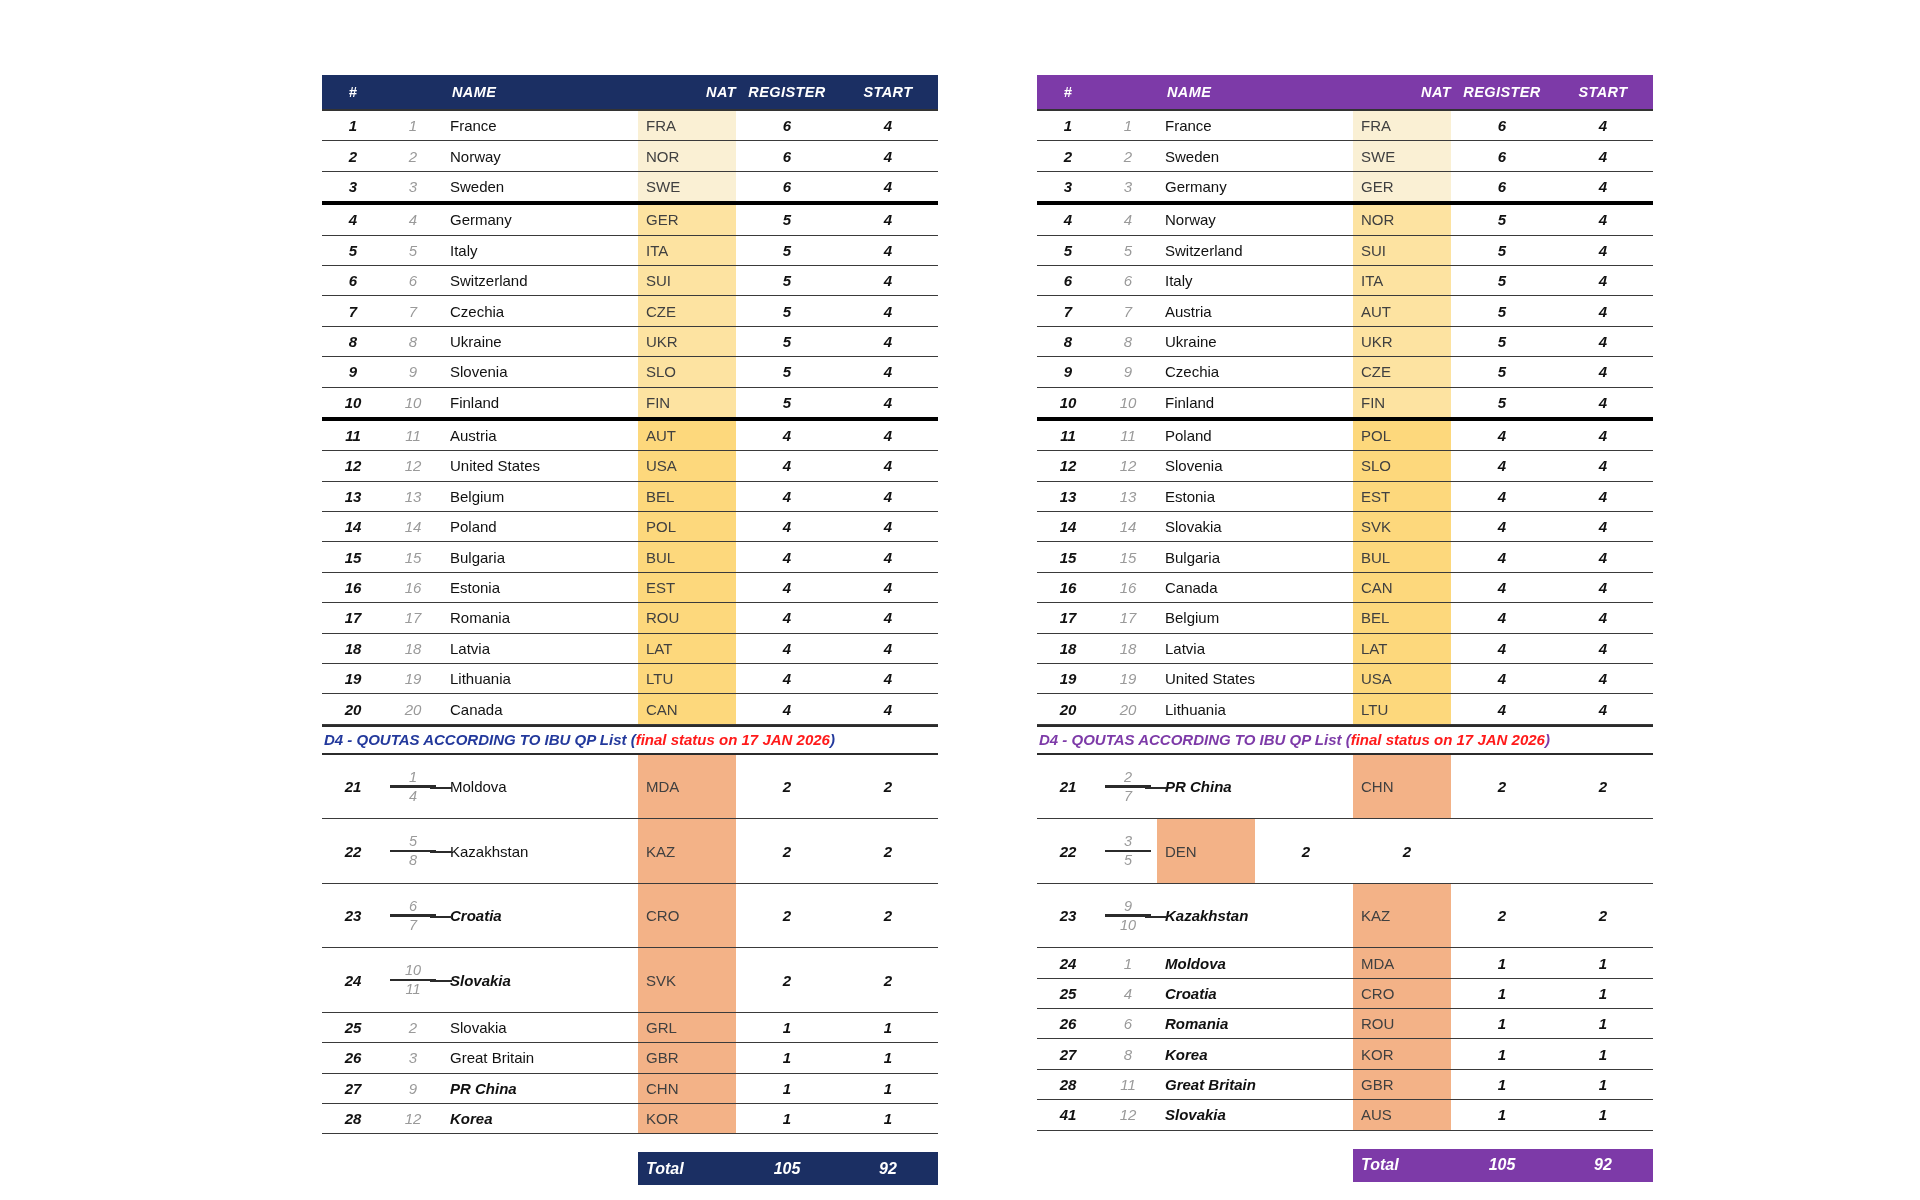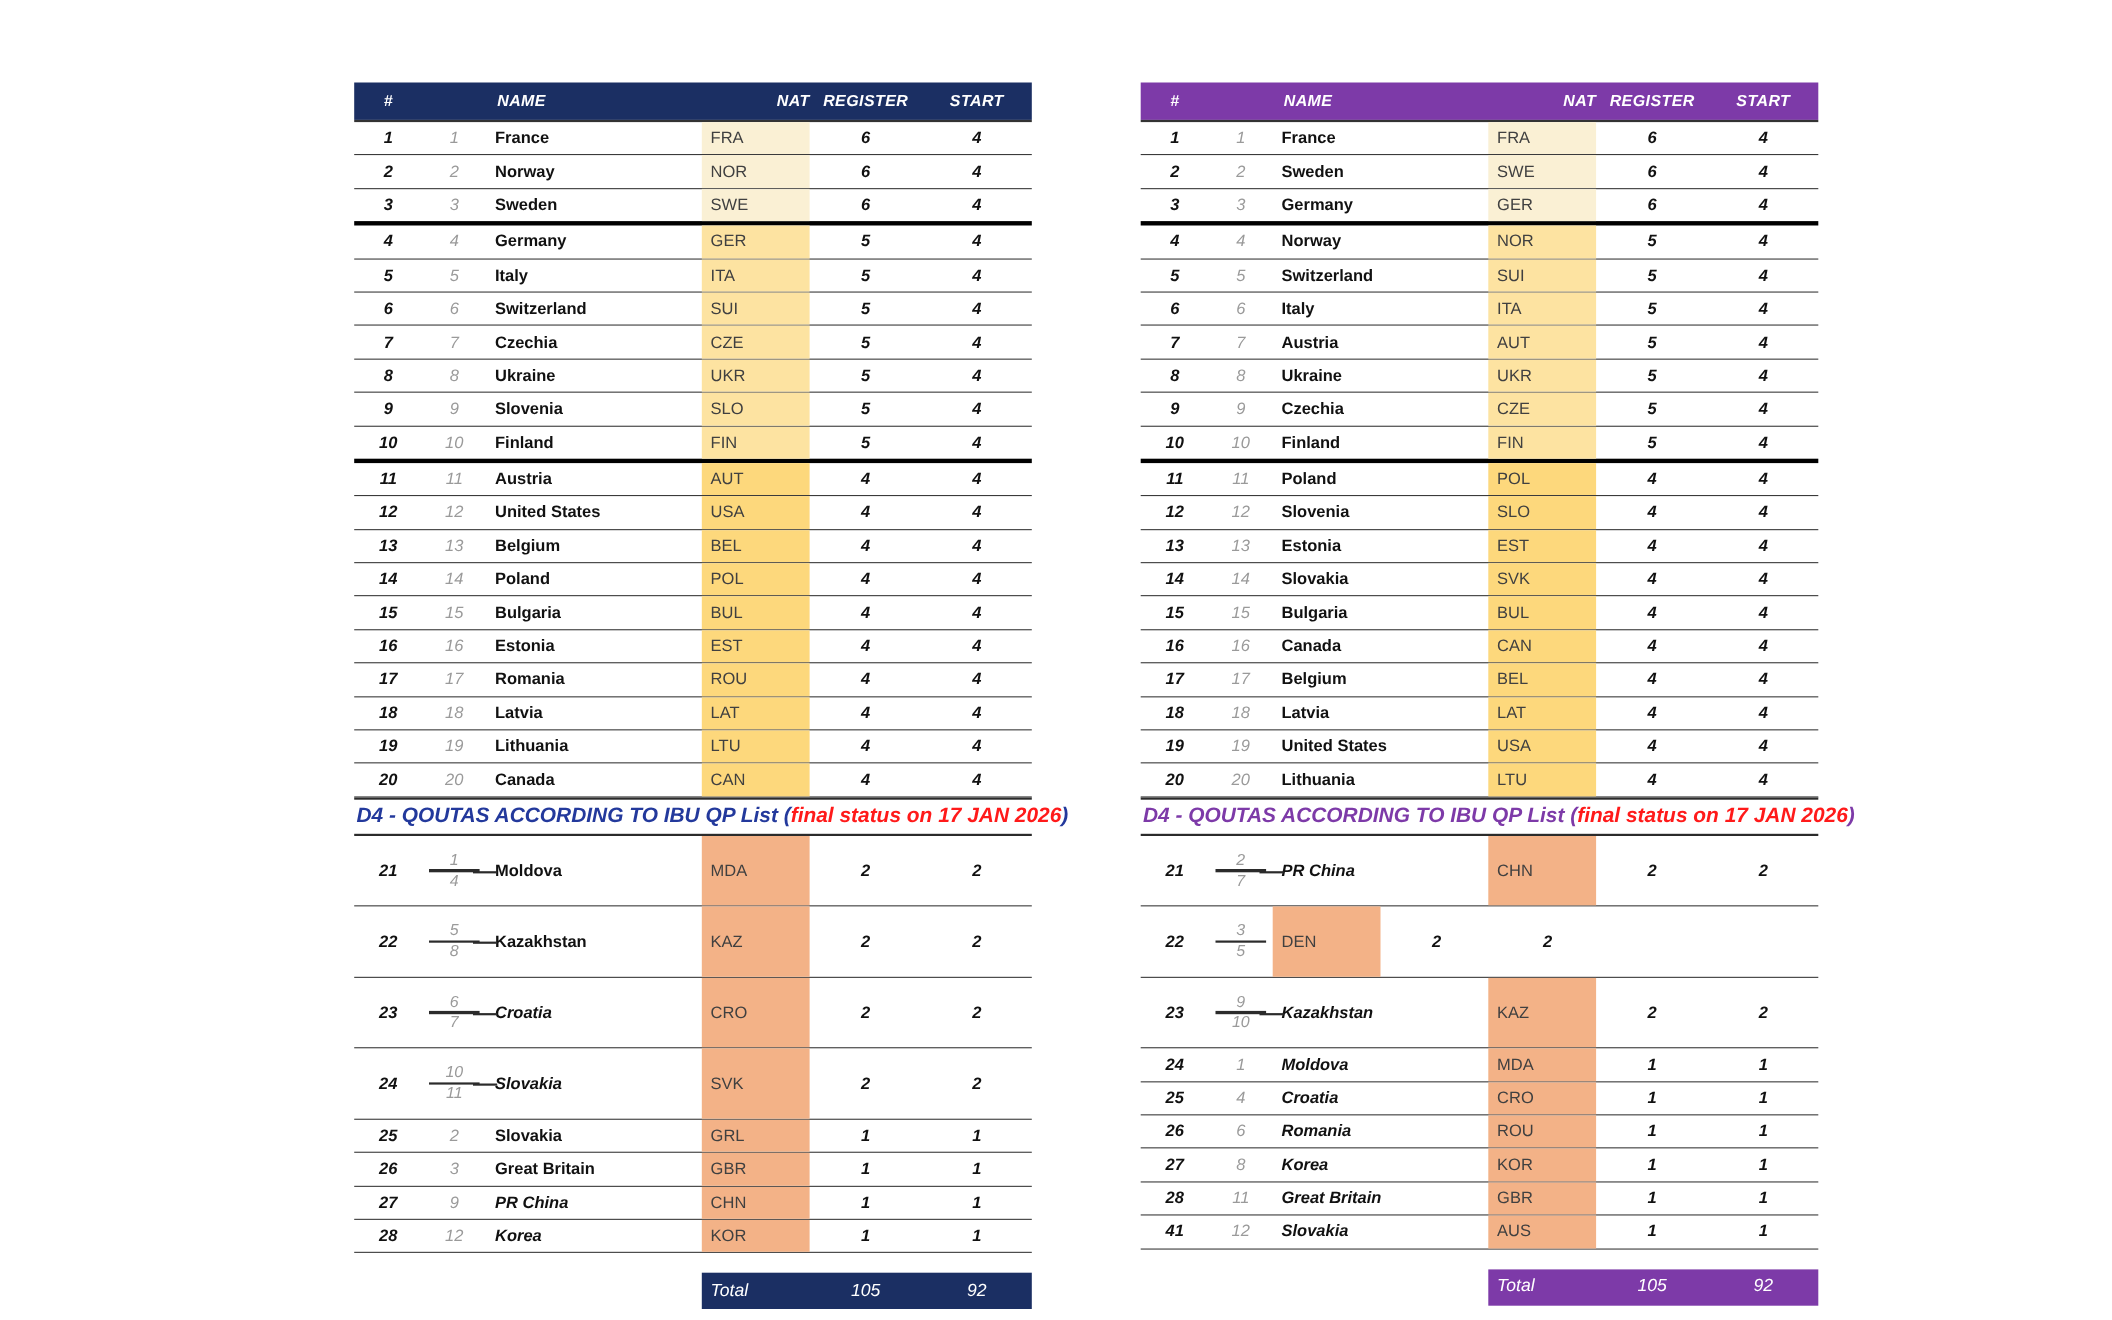--- a/index.html
+++ b/index.html
@@ -45,37 +45,37 @@
     display:flex;align-items:stretch;
     height:29.4px;
     border-bottom:1.6px solid #3a3a3a;
     position:relative;
   }
   .row.thick{border-bottom:4px solid #000;}
   .row > div{display:flex;align-items:center;font-size:15px;}
 
   .row .c-rank{justify-content:center;font-style:italic;font-weight:bold;color:#111;}
   .row .c-seed{justify-content:center;font-style:italic;color:#9a9a9a;font-weight:normal;}
-  .row .c-name{color:#111;font-weight:bold;}
+  .row .c-name{color:#111;font-weight:normal;}
   .row .c-name.ital{font-style:italic;font-weight:bold;}
   .row .c-nat{color:#404040;font-weight:normal;}
   .row .c-reg,.row .c-start{justify-content:center;font-style:italic;font-weight:bold;color:#111;}
 
   
   .t1 .c-nat{background:#FAF0D4;}
   .t2 .c-nat{background:#FDE3A1;}
   .t3 .c-nat{background:#FDD87C;}
   .tq .c-nat{background:#F3B287;}
 
   
   .d4{
     border-top:2.5px solid #2b2b2b;
     border-bottom:2.5px solid #2b2b2b;
     padding:4px 2px 5px 2px;
-    font-style:italic;font-weight:bold;font-size:19px;
+    font-style:italic;font-weight:bold;font-size:15px;
     white-space:nowrap;
   }
   .d4::after{content:"";display:block;}
   #block-left  .d4 .d4a{color:#23399c;}
   #block-right .d4 .d4a{color:#7D3AA8;}
   .d4 .d4b{color:#ff1a1a;}
 
   
   .c-seed.frac{
     flex-direction:column;justify-content:center;align-items:center;
@@ -92,21 +92,21 @@
   .row.tall .c-name::before{
     content:"";position:absolute;left:-12px;top:50%;
     width:22px;height:2.4px;background:#2b2b2b;
   }
 
   
   .total-wrap{display:flex;margin-top:18px;}
   .total-spacer{flex:0 0 316px;}
   .total-bar{
     display:flex;align-items:center;height:33px;
-    color:#fff;font-style:italic;font-weight:normal;font-size:16px;
+    color:#fff;font-style:italic;font-weight:bold;font-size:16px;
   }
   #block-left .total-bar{background:#1b2f63;}
   #block-right .total-bar{background:#7D3AA8;}
   .total-bar .c-nat{padding-left:8px;}
   .total-bar .c-reg,.total-bar .c-start{justify-content:center;display:flex;align-items:center;}
 </style>
 </head>
 <body>
 
 <div class="page">

